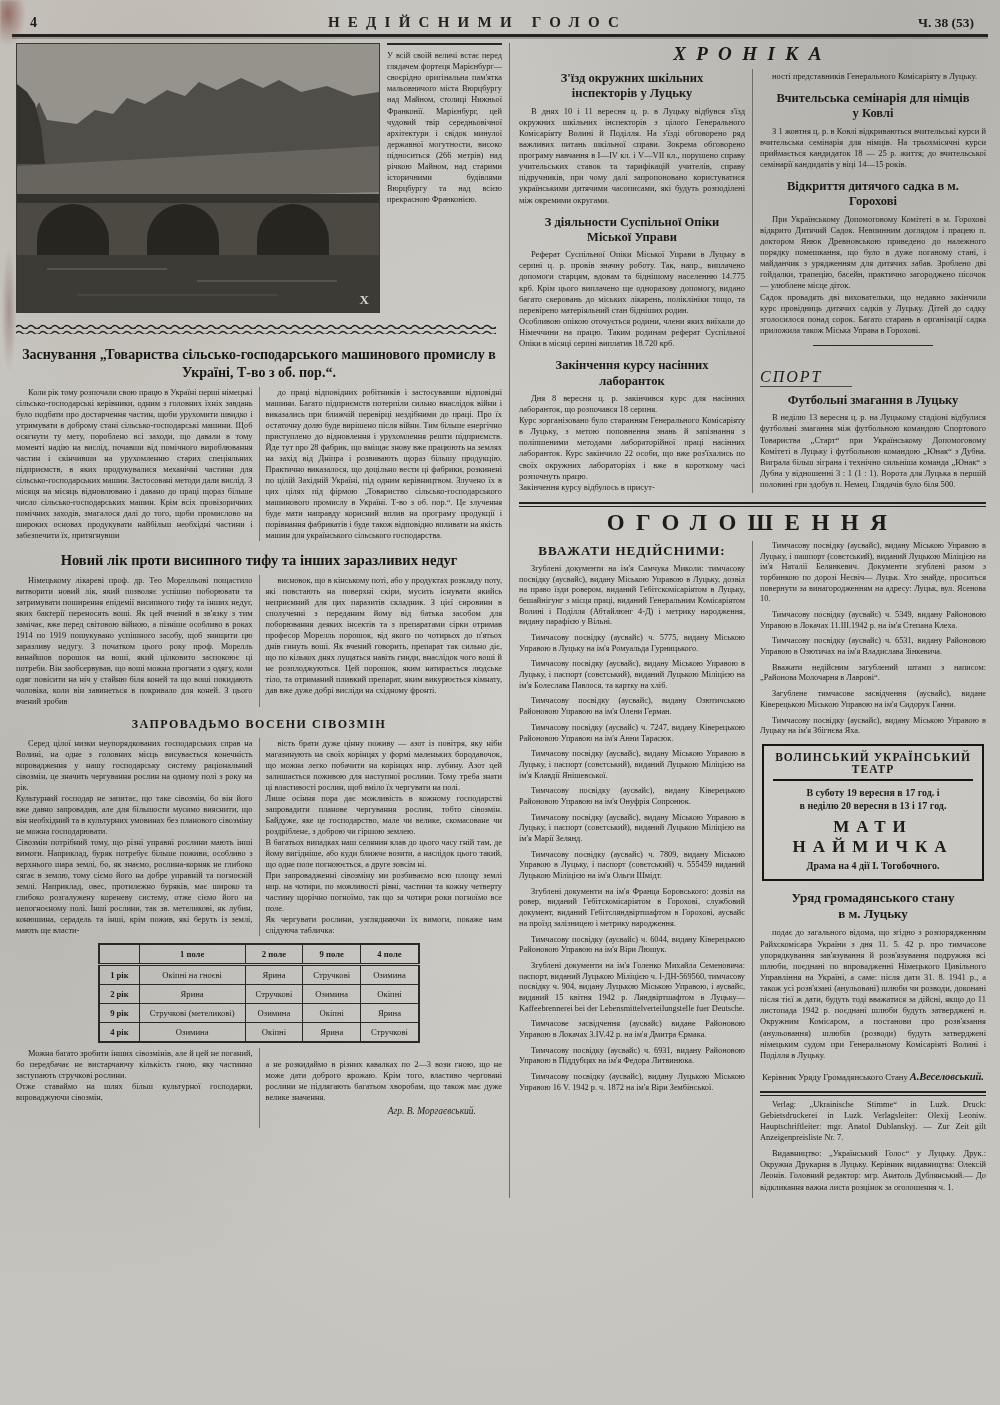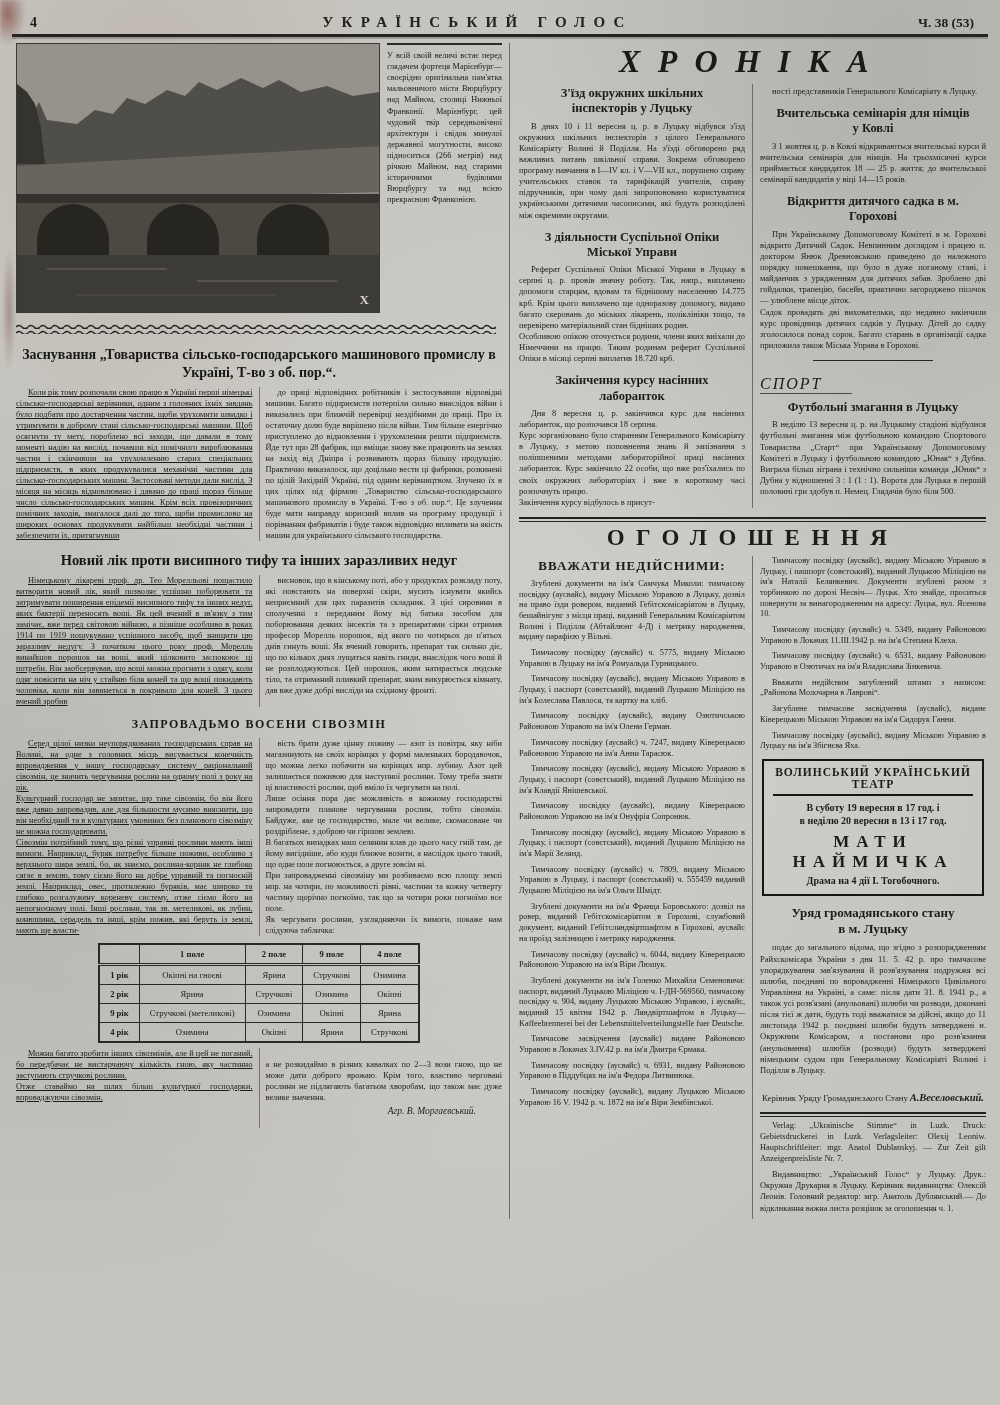--- a/index.html
+++ b/index.html
@@ -31,71 +31,71 @@
   .photo-x{position:absolute;right:10px;bottom:4px;color:#d8d6cf;font-size:13px;font-weight:bold;}
   .photo-caption{flex:1;font-size:8.3px;line-height:1.34;text-align:justify;border-top:2px solid #2a2927;padding-top:5px;}
   .wavy{margin:8px 0 2px;}
   
   .art-title{text-align:center;font-weight:bold;margin:7px 4px 5px;line-height:1.3;color:#181815;}
   .t-founding{font-size:14px;}
   .t-typhus{font-size:14.5px;margin-top:10px;}
   .t-crop{font-size:12px;letter-spacing:1.5px;margin-top:10px;}
   .cols{display:flex;}
   .cols .c{width:50%;font-size:8.4px;line-height:1.31;text-align:justify;white-space:pre-line;text-indent:12px;}
-  .cols .c:first-child{padding-right:6px;border-right:1px solid #75736b;text-decoration:underline;}
+  .cols .c:first-child{padding-right:6px;border-right:1px solid #75736b;}
   .cols .c:last-child{padding-left:6px;}
   
   .crop-table{border-collapse:collapse;margin:7px auto 5px;font-size:8.6px;}
   .crop-table th,.crop-table td{border:1px solid #2a2927;padding:4px 10px;text-align:center;}
   .crop-table thead th{border-top:2px solid #2a2927;border-bottom:3px double #2a2927;font-weight:bold;}
   .crop-table td:first-child,.crop-table th:first-child{font-weight:bold;border-left:2px solid #2a2927;}
   .crop-table tr td:last-child,.crop-table tr th:last-child{border-right:2px solid #2a2927;}
   .crop-table tbody tr:last-child td{border-bottom:2px solid #2a2927;}
   .sig{text-align:right;font-style:italic;font-size:9.5px;padding-right:26px;margin-top:2px;}
   
-  .chron-title{text-align:center;font-style:italic;font-weight:bold;font-size:32px;letter-spacing:.55em;margin:0 0 4px;color:#1b1a18;}
+  .chron-title{text-align:center;font-style:italic;font-weight:bold;font-size:19px;letter-spacing:.55em;margin:0 0 4px;color:#1b1a18;}
   .two-col{display:flex;}
   .two-col>.col{width:50%;}
   .two-col>.col:first-child{padding-right:7px;border-right:1px solid #6d6b64;}
   .two-col>.col:last-child{padding-left:7px;}
   .chron-art-title{text-align:center;font-weight:bold;font-size:12.5px;line-height:1.22;margin:9px 14px 4px;}
   .body-text{font-size:8.5px;line-height:1.31;text-align:justify;white-space:pre-line;text-indent:12px;}
   .rule-short{width:120px;margin:9px auto 4px;border-top:1px solid #2a2927;}
-  .sport-label{font-style:italic;font-size:16px;letter-spacing:2px;margin:10px 0 2px;border-bottom:1px solid #4c4a45;display:inline-block;padding-right:30px;}
+  .sport-label{font-style:italic;font-size:16px;letter-spacing:2px;margin:18px 0 2px;border-bottom:1px solid #4c4a45;display:inline-block;padding-right:30px;}
   .section-rule{border-top:2px solid #232220;border-bottom:1px solid #232220;height:2px;margin:9px 0 3px;}
   
   .ads-title{text-align:center;font-weight:bold;font-size:23px;letter-spacing:.5em;margin:2px 0 5px;}
   .ads-subtitle{text-align:center;font-weight:bold;font-size:13px;letter-spacing:1px;margin:2px 0 5px;}
   .ad-item{font-size:8.3px;line-height:1.29;text-align:justify;text-indent:12px;margin:0 0 5px;}
   
   .theater{border:2px solid #161514;padding:5px 9px 8px;margin:7px 2px 9px;background:rgba(255,255,255,.06);}
   .theater-name{text-align:center;font-weight:bold;font-size:11.5px;letter-spacing:1px;border-bottom:2px solid #161514;padding-bottom:4px;margin-bottom:5px;}
   .theater-line{text-align:center;font-weight:bold;font-size:10px;line-height:1.35;}
   .theater-play{text-align:center;font-weight:bold;font-size:17px;letter-spacing:7px;margin:4px 0 3px;}
   .theater-genre{text-align:center;font-weight:bold;font-size:10px;}
   
   .registry-title{text-align:center;font-weight:bold;font-size:13px;line-height:1.25;margin:4px 0 5px;white-space:pre-line;}
-  .registry-sigrow{display:flex;justify-content:space-between;align-items:baseline;margin-top:16px;padding:0 2px;}
+  .registry-sigrow{display:flex;justify-content:space-between;align-items:baseline;margin-top:10px;padding:0 2px;}
   .registry-sigrole{font-size:8.8px;}
   .registry-signame{font-style:italic;font-size:10.5px;font-weight:bold;}
   
   .imprint-p{font-size:8.4px;line-height:1.32;text-align:justify;text-indent:12px;margin:0 0 5px;}
   .smudge{position:absolute;left:0;top:0;width:26px;height:46px;background:radial-gradient(ellipse at 30% 30%, rgba(110,40,30,.55), transparent 70%);filter:blur(1px);}
   .smudge2{position:absolute;left:2px;top:250px;width:14px;height:120px;background:radial-gradient(ellipse at 50% 50%, rgba(90,40,30,.30), transparent 75%);}
 </style>
 </head>
 <body>
 
 <div class="page">
   <div class="smudge"></div>
   <div class="smudge2"></div>
 
   <div class="header-row">
     <span class="pageno">4</span>
-    <span class="masthead">УКРАЇНСЬКИЙ ГОЛОС</span>
+    <span class="masthead">НЕДІЙСНИМИ ГОЛОС</span>
     <span class="issue">Ч. 38 (53)</span>
   </div>
   <div class="header-rule"></div>
 
   <div class="main">
 
     <div class="left-region">
 
       <div class="photo-row">
         <div class="photo">

